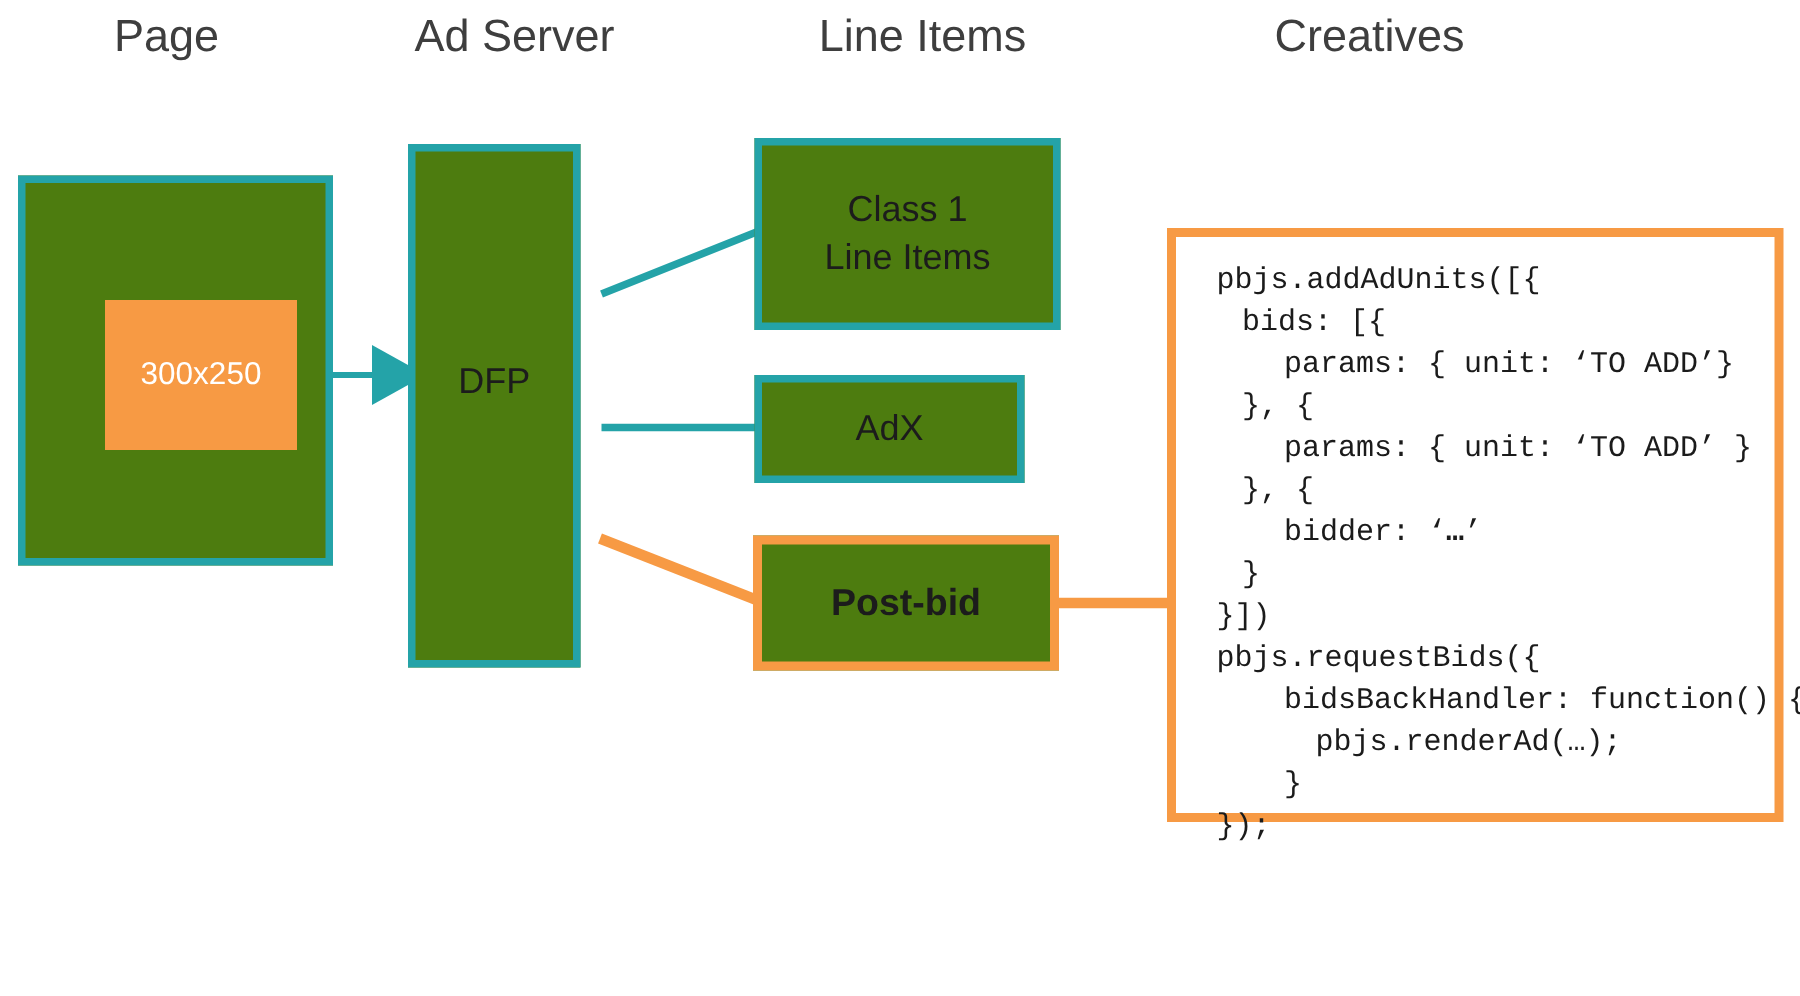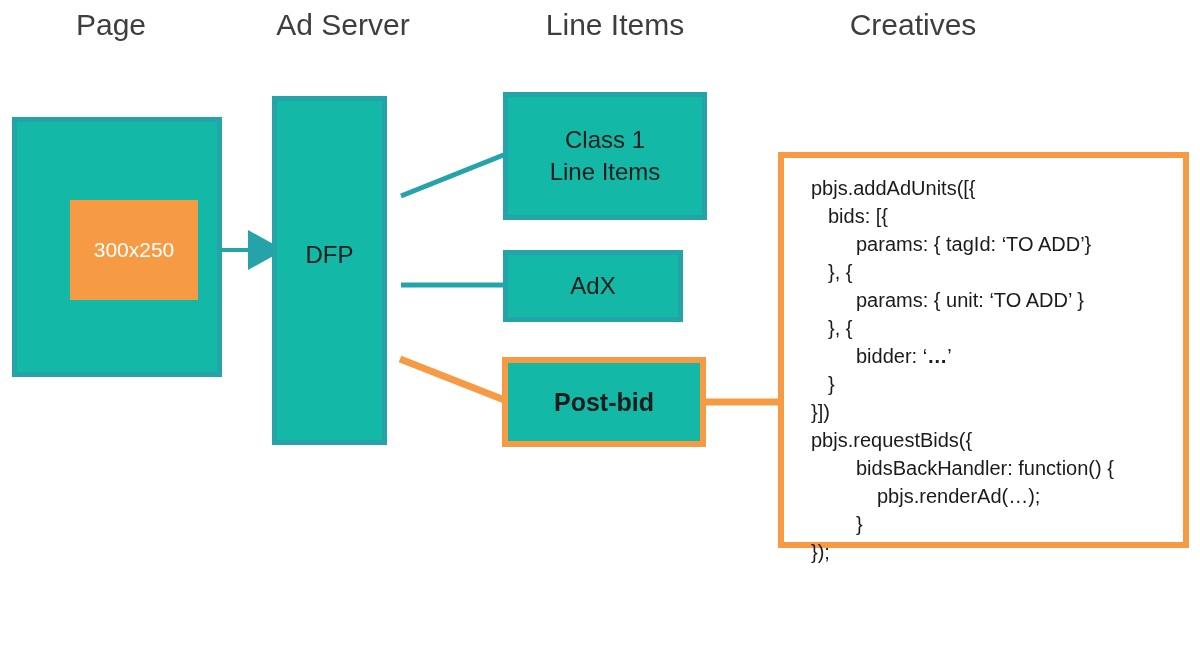--- a/index.html
+++ b/index.html
@@ -23,21 +23,21 @@
     position:absolute;
     top:6px;
     transform:translateX(-50%);
     font-size:30px;
     line-height:38px;
     color:var(--heading-text);
     white-space:nowrap;
   }
   .box{
     position:absolute;
-    background:#14b8a6;
+    background:#4d7c0f;
     box-sizing:border-box;
     display:flex;
     align-items:center;
     justify-content:center;
     text-align:center;
     color:var(--label-text);
   }
   .teal-box{border:5px solid var(--teal);}
   .orange-box{border:6px solid var(--orange);}
   .page-box{left:12px;top:117px;width:210px;height:260px;}
@@ -51,20 +51,21 @@
   .class1-box{left:503px;top:92px;width:204px;height:128px;font-size:24px;line-height:32px;flex-direction:column;}
   .adx-box{left:503px;top:250px;width:180px;height:72px;font-size:24px;}
   .postbid-box{left:502px;top:357px;width:204px;height:90px;font-size:25px;font-weight:bold;}
   .code-box{
     position:absolute;left:778px;top:152px;width:411px;height:396px;
     background:#FFFFFF;
     border:6px solid var(--orange);
     box-sizing:border-box;
     padding:16px 8px 0 27px;
     color:var(--code-text);
+    font-family:Liberation Mono, monospace;
   }
   .code-line{
     font-size:20px;
     line-height:28px;
     white-space:pre;
   }
   .code-line .b{font-weight:bold;}
 </style>
 </head>
 <body>
@@ -109,21 +110,21 @@
   </div>
 
   <div class="box orange-box postbid-box">
     <span>Post-bid</span>
   </div>
 
   <div class="code-box">
     <div>
         <div class="code-line" style="padding-left: 0px;"><span>pbjs.addAdUnits([{</span></div>
         <div class="code-line" style="padding-left: 17px;"><span>bids: [{</span></div>
-        <div class="code-line" style="padding-left: 45px;"><span>params: { tagId: ‘TO ADD’}</span></div>
+        <div class="code-line" style="padding-left: 45px;"><span>params: { unit: ‘TO ADD’}</span></div>
         <div class="code-line" style="padding-left: 17px;"><span>}, {</span></div>
         <div class="code-line" style="padding-left: 45px;"><span>params: { unit: ‘TO ADD’ }</span></div>
         <div class="code-line" style="padding-left: 17px;"><span>}, {</span></div>
         <div class="code-line" style="padding-left: 45px;"><span>bidder: ‘</span><span class="b">…</span><span>’</span></div>
         <div class="code-line" style="padding-left: 17px;"><span>}</span></div>
         <div class="code-line" style="padding-left: 0px;"><span>}])</span></div>
         <div class="code-line" style="padding-left: 0px;"><span>pbjs.requestBids({</span></div>
         <div class="code-line" style="padding-left: 45px;"><span>bidsBackHandler: function() {</span></div>
         <div class="code-line" style="padding-left: 66px;"><span>pbjs.renderAd(…);</span></div>
         <div class="code-line" style="padding-left: 45px;"><span>}</span></div>

